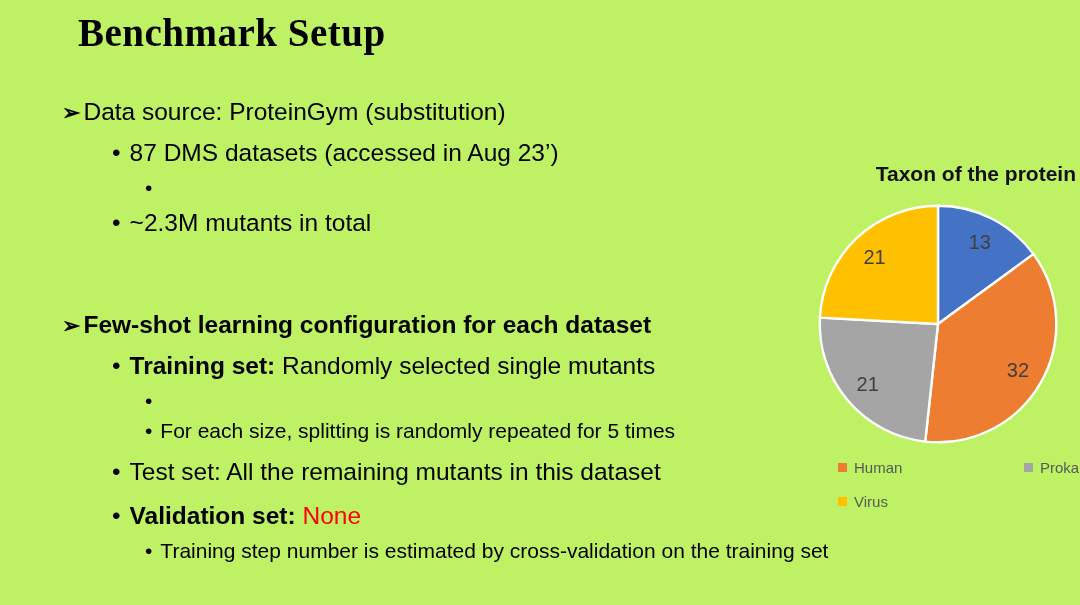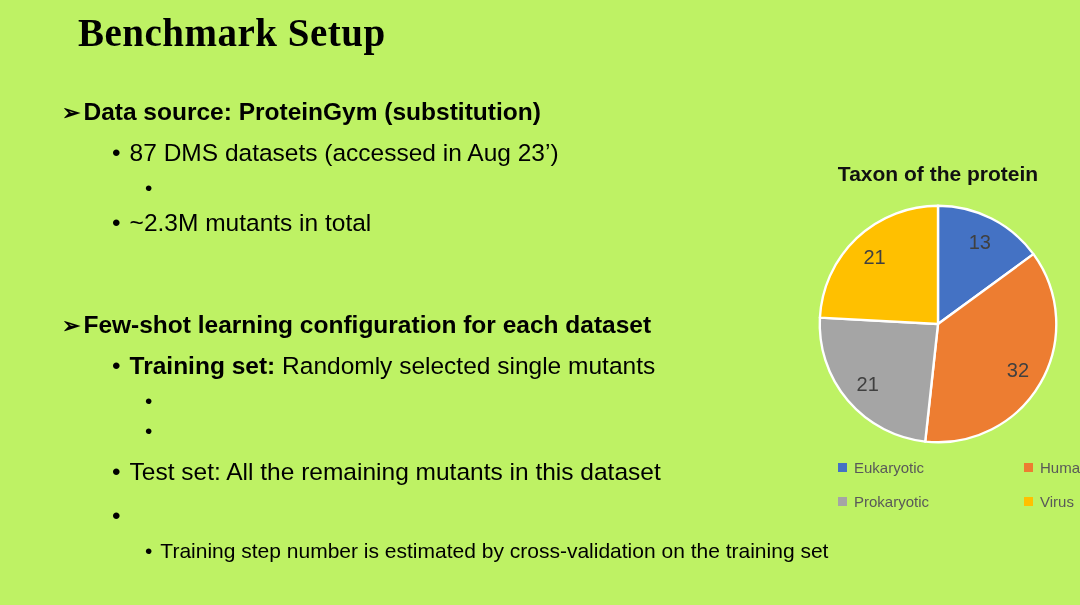--- a/index.html
+++ b/index.html
@@ -41,21 +41,21 @@
   #bullets > :nth-child(10) { margin-top: 6px; }
   #bullets > :nth-child(11) { margin-top: 4px; }
 
   .chart {
     position: absolute;
     left: 800px;
     top: 160px;
     width: 276px;
   }
   .chart-title {
-    text-align: center;
+    text-align: right;
     font-size: 21px;
     font-weight: 700;
     color: #111111;
     line-height: 28px;
   }
   .pie-svg { display: block; margin: 12px auto 0 auto; }
   .legend {
     margin-top: 8px;
     padding-left: 38px;
     display: grid;
@@ -68,21 +68,21 @@
 </style>
 </head>
 <body>
 
 <div class="slide">
   <h1 class="slide-title">Benchmark Setup</h1>
 
   <div class="content" id="bullets">
       <div class="line l1">
         <span class="marker m1">➢</span>
-        <span class="text"><span style="font-weight: 700;">Data source: ProteinGym (substitution)</span></span>
+        <span class="text"><span style="font-weight: 400;">Data source: ProteinGym (substitution)</span></span>
       </div>
       <div class="line l2">
         <span class="marker m2">•</span>
         <span class="text"><span>87 DMS datasets (accessed in Aug 23’)</span></span>
       </div>
       <div class="line l3">
         <span class="marker m3">•</span>
       </div>
       <div class="line l2">
         <span class="marker m2">•</span>
@@ -95,27 +95,29 @@
       </div>
       <div class="line l2">
         <span class="marker m2">•</span>
         <span class="text"><span style="font-weight: 700;">Training set:</span><span> Randomly selected single mutants</span></span>
       </div>
       <div class="line l3">
         <span class="marker m3">•</span>
       </div>
       <div class="line l3">
         <span class="marker m3">•</span>
+        <span class="text"><span>For each size, splitting is randomly repeated for 5 times</span></span>
       </div>
       <div class="line l2">
         <span class="marker m2">•</span>
         <span class="text"><span style="font-weight: 400;">Test set</span><span>: All the remaining mutants in this dataset</span></span>
       </div>
       <div class="line l2">
         <span class="marker m2">•</span>
+        <span class="text"><span style="font-weight: 700;">Validation set:</span><span> </span><span style="color: rgb(255, 0, 0);">None</span></span>
       </div>
       <div class="line l3">
         <span class="marker m3">•</span>
         <span class="text"><span>Training step number is estimated by cross-validation on the training set</span></span>
       </div>
     </div>
 
   <div class="chart">
     <div class="chart-title">Taxon of the protein</div>
     <svg id="pie" class="pie-svg" width="248" height="248" viewBox="0 0 260 260" xmlns="http://www.w3.org/2000/svg">
@@ -123,24 +125,20 @@
         <text x="173.8" y="43.7" text-anchor="middle" dominant-baseline="central" fill="#404040" font-size="21" font-family="&quot;Liberation Sans&quot;, sans-serif">13</text>
         <path d="M 130 130 L 230.05 56.75 A 124 124 0 0 1 116.59 253.27 Z" fill="#ED7D31" stroke="#ffffff" stroke-width="2.5" stroke-linejoin="round"></path>
         <text x="213.8" y="178.4" text-anchor="middle" dominant-baseline="central" fill="#404040" font-size="21" font-family="&quot;Liberation Sans&quot;, sans-serif">32</text>
         <path d="M 130 130 L 116.59 253.27 A 124 124 0 0 1 6.18 123.29 Z" fill="#A5A5A5" stroke="#ffffff" stroke-width="2.5" stroke-linejoin="round"></path>
         <text x="56.3" y="192.6" text-anchor="middle" dominant-baseline="central" fill="#404040" font-size="21" font-family="&quot;Liberation Sans&quot;, sans-serif">21</text>
         <path d="M 130 130 L 6.18 123.29 A 124 124 0 0 1 130.00 6.00 Z" fill="#FFC000" stroke="#ffffff" stroke-width="2.5" stroke-linejoin="round"></path>
         <text x="63.5" y="59.8" text-anchor="middle" dominant-baseline="central" fill="#404040" font-size="21" font-family="&quot;Liberation Sans&quot;, sans-serif">21</text>
       </svg>
     <div class="legend" id="legend">
         <div class="legend-item">
-          <span class="swatch" style="background: rgb(68, 114, 196);"></span>
-          <span class="legend-label">Eukaryotic</span>
-        </div>
-        <div class="legend-item">
           <span class="swatch" style="background: rgb(237, 125, 49);"></span>
           <span class="legend-label">Human</span>
         </div>
         <div class="legend-item">
           <span class="swatch" style="background: rgb(165, 165, 165);"></span>
           <span class="legend-label">Prokaryotic</span>
         </div>
         <div class="legend-item">
           <span class="swatch" style="background: rgb(255, 192, 0);"></span>
           <span class="legend-label">Virus</span>

